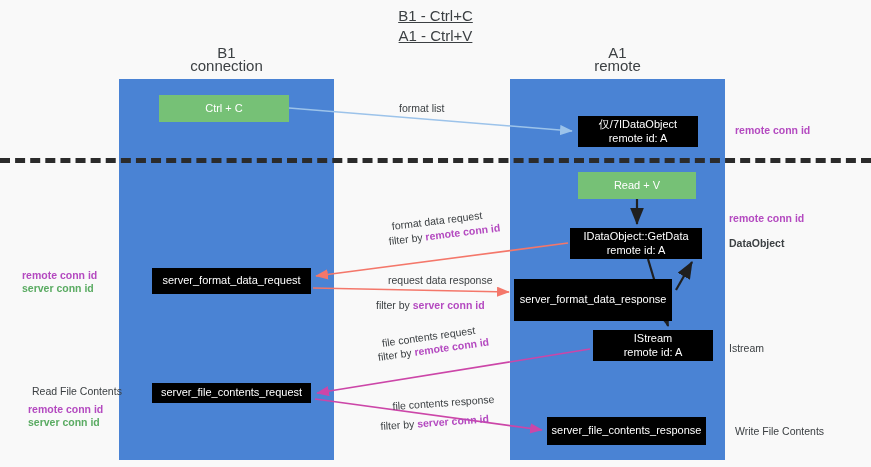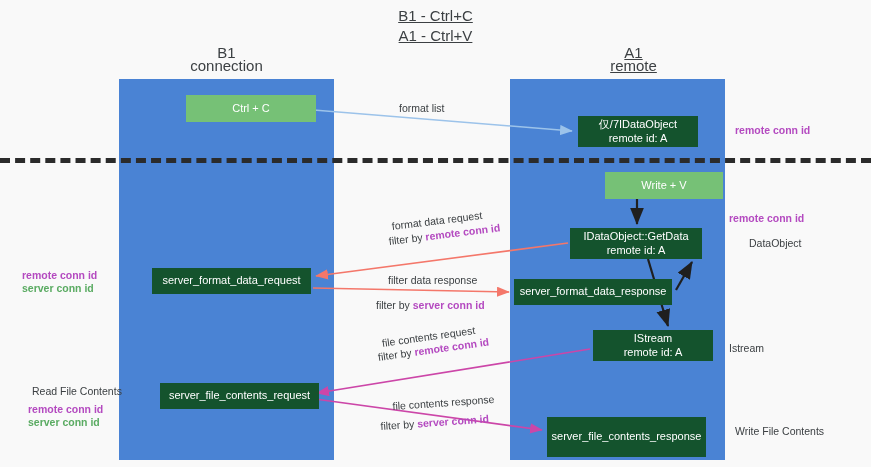--- a/index.html
+++ b/index.html
@@ -13,41 +13,41 @@
   svg#wires{position:absolute;left:0;top:0;width:871px;height:467px;pointer-events:none;}
 
   .lane{position:absolute;background:#4a83d4;}
   .lane-b1{left:119px;top:79px;width:215px;height:381px;}
   .lane-a1{left:510px;top:79px;width:215px;height:381px;}
 
   .lane-head{position:absolute;text-align:center;color:#3c4043;font-size:15px;line-height:13px;}
   .lane-head .l1{display:block;}
   .lane-head .l2{display:block;}
   .head-b1{left:119px;top:46px;width:215px;}
-  .head-a1{left:526px;top:46px;width:215px;text-decoration:underline;}
+  .head-a1{left:510px;top:46px;width:215px;}
 
   .title{position:absolute;left:0;top:6px;width:871px;text-align:center;color:#3c4043;
          font-size:15px;line-height:20px;text-decoration:underline;}
 
   .node{position:absolute;box-sizing:border-box;display:flex;flex-direction:column;
         align-items:center;justify-content:center;text-align:center;color:#ffffff;
         font-size:11px;line-height:13.5px;}
-  .node.green{background:#76c176;margin-left:27px;}
+  .node.green{background:#76c176;}
   .node.orange{background:#fbb košt;}
-  .node.orange{background:#14532d;}
+  .node.orange{background:#000000;}
 
   .n-ctrlc{left:159px;top:95px;width:130px;height:27px;}
   .n-idataobject{left:578px;top:116px;width:120px;height:31px;}
   .n-ctrlv{left:578px;top:172px;width:118px;height:27px;}
   .n-getdata{left:570px;top:228px;width:132px;height:31px;}
   .n-sfdreq{left:152px;top:268px;width:159px;height:26px;}
-  .n-sfdresp{left:514px;top:279px;width:158px;height:26px;}
+  .n-sfdresp{left:514px;top:279px;width:158px;height:42px;}
   .n-istream{left:593px;top:330px;width:120px;height:31px;}
-  .n-sfcreq{left:160px;top:383px;width:159px;height:26px;}
-  .n-sfcresp{left:547px;top:417px;width:159px;height:40px;}
+  .n-sfcreq{left:152px;top:383px;width:159px;height:20px;}
+  .n-sfcresp{left:547px;top:417px;width:159px;height:28px;}
 
   .lbl{position:absolute;color:#3c4043;font-size:10.5px;line-height:14px;white-space:nowrap;}
   .lbl.rot{transform-origin:left top;}
   .purple{color:#b44ac0;font-weight:bold;}
   .green-t{color:#5aab62;font-weight:bold;}
   .dark{color:#3c4043;}
 
   .side{position:absolute;font-size:10.5px;line-height:14px;white-space:nowrap;}
   .side.bold{font-weight:bold;}
 
@@ -114,21 +114,21 @@
   <div class="node green n-ctrlc">
     <span>Ctrl + C</span>
   </div>
 
   <div class="node orange n-idataobject">
     <span>仅/7IDataObject</span>
     <span>remote id: A</span>
   </div>
 
   <div class="node green n-ctrlv">
-    <span>Write + V</span>
+    <span>Read + V</span>
   </div>
 
   <div class="node orange n-getdata">
     <span>IDataObject::GetData</span>
     <span>remote id: A</span>
   </div>
 
   <div class="node orange n-sfdreq">
     <span>server_format_data_request</span>
   </div>
@@ -150,38 +150,38 @@
     <span>server_file_contents_response</span>
   </div>
 
   <div class="lbl" style="left:399px;top:101px;">format list</div>
 
   <div class="lbl rot" style="left:391px;top:219px;transform:rotate(-7deg);">format data request</div>
   <div class="lbl rot" style="left:388px;top:234px;transform:rotate(-7deg);">
     <span class="dark">filter by </span><span class="purple">remote conn id</span>
   </div>
 
-  <div class="lbl" style="left:388px;top:273px;">filter data response</div>
+  <div class="lbl" style="left:388px;top:273px;">request data response</div>
   <div class="lbl" style="left:376px;top:298px;">
     <span class="dark">filter by </span><span class="purple">server conn id</span>
   </div>
 
   <div class="lbl rot" style="left:381px;top:336px;transform:rotate(-8deg);">file contents request</div>
   <div class="lbl rot" style="left:377px;top:350px;transform:rotate(-8deg);">
     <span class="dark">filter by </span><span class="purple">remote conn id</span>
   </div>
 
   <div class="lbl rot" style="left:392px;top:399px;transform:rotate(-4deg);">file contents response</div>
   <div class="lbl rot" style="left:380px;top:419px;transform:rotate(-4deg);">
     <span class="dark">filter by </span><span class="purple">server conn id</span>
   </div>
 
   <div class="side bold purple" style="left:735px;top:123px;">remote conn id</div>
   <div class="side bold purple" style="left:729px;top:211px;">remote conn id</div>
-  <div class="side dark" style="left:749px;top:236px;">DataObject</div>
+  <div class="side dark" style="left:729px;top:236px;font-weight:bold;">DataObject</div>
   <div class="side dark" style="left:729px;top:341px;">Istream</div>
   <div class="side dark" style="left:735px;top:424px;">Write File Contents</div>
 
   <div class="side bold purple" style="left:22px;top:268px;">remote conn id</div>
   <div class="side bold green-t" style="left:22px;top:281px;">server conn id</div>
 
   <div class="side dark" style="left:32px;top:384px;">Read File Contents</div>
   <div class="side bold purple" style="left:28px;top:402px;">remote conn id</div>
   <div class="side bold green-t" style="left:28px;top:415px;">server conn id</div>
 

